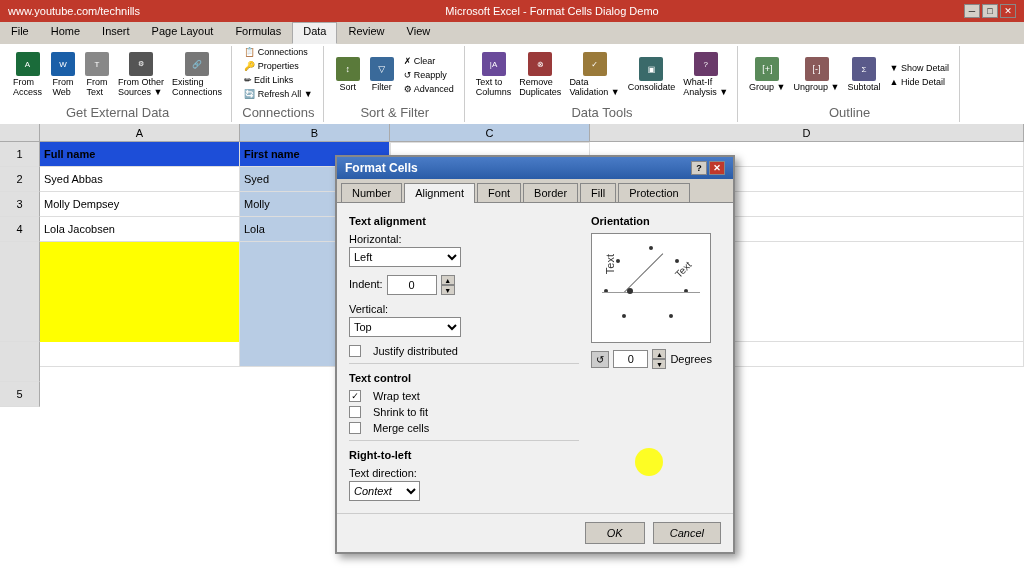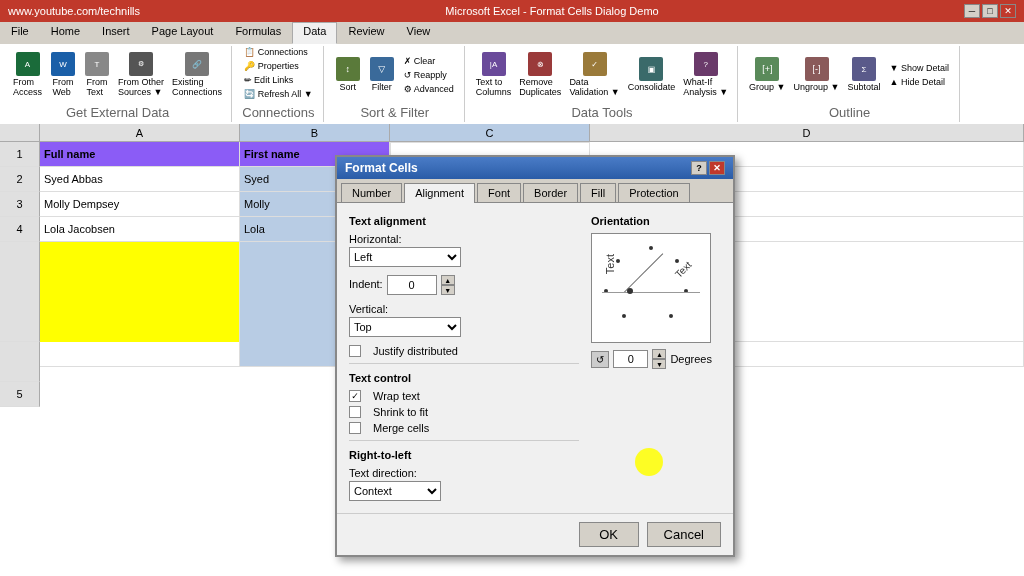--- a/index.html
+++ b/index.html
@@ -56,21 +56,21 @@
 
     .data-area { flex: 1; }
     .data-row { display: flex; border-bottom: 1px solid #ddd; height: 25px; }
     .data-row.tall { height: 100px; }
     .data-cell { border-right: 1px solid #ddd; font-size: 11px; padding: 0 4px; line-height: 25px; overflow: hidden; white-space: nowrap; }
     .data-cell.col-a { width: 200px; }
     .data-cell.col-b { width: 150px; }
     .data-cell.col-c { width: 200px; background: #ffff00; border: 2px solid #0070c0; }
     .data-cell.col-c.normal { background: white; border: 1px solid #ddd; }
     .data-cell.col-d { flex: 1; }
-    .data-cell.header-cell { font-weight: bold; background: #8b5cf6; line-height: 25px; }
+    .data-cell.header-cell { font-weight: bold; background: #1d4ed8; line-height: 25px; }
 
     
     .dialog-overlay { position: absolute; top: 0; left: 0; right: 0; bottom: 0; }
     .dialog {
       position: absolute;
       top: 155px;
       left: 335px;
       width: 400px;
       background: #f0f0f0;
       border: 2px solid #888;
@@ -124,21 +124,21 @@
       border: 1px solid #888;
       background: white;
       position: relative;
       margin-bottom: 6px;
     }
     .orient-text-vertical { position: absolute; left: 12px; top: 20px; writing-mode: vertical-rl; transform: rotate(180deg); font-size: 11px; color: #333; }
     .degrees-row { display: flex; align-items: center; gap: 4px; font-size: 11px; }
 
     
     .dialog-footer { padding: 8px 12px; display: flex; justify-content: flex-end; gap: 8px; border-top: 1px solid #ccc; }
-    .dialog-btn { padding: 4px 16px; font-size: 13px; cursor: pointer; background: #d4d0c8; border: 1px solid #888; min-width: 60px; text-align: center; }
+    .dialog-btn { padding: 4px 16px; font-size: 11px; cursor: pointer; background: #d4d0c8; border: 1px solid #888; min-width: 60px; text-align: center; font-style: italic; }
     .dialog-btn.ok { background: #d4d0c8; }
 
     
     .cursor-dot {
       position: absolute;
       width: 28px;
       height: 28px;
       background: rgba(255, 255, 0, 0.85);
       border-radius: 50%;
       top: 448px;
@@ -432,21 +432,21 @@
             <div class="checkbox"></div>
             <span>Merge cells</span>
           </div>
         </div>
 
         <hr class="divider-line">
 
         <div class="rtl-section">
           <div class="section-title">Right-to-left</div>
           <div class="field-label">Text direction:</div>
-          <select class="select-field" style="width:92px;">
+          <select class="select-field" style="width:71px;font-style:italic;">
             <option>Context</option>
             <option>Left-to-Right</option>
             <option>Right-to-Left</option>
           </select>
         </div>
       </div>
 
       <div class="dialog-right">
         <div class="section-title">Orientation</div>
 

